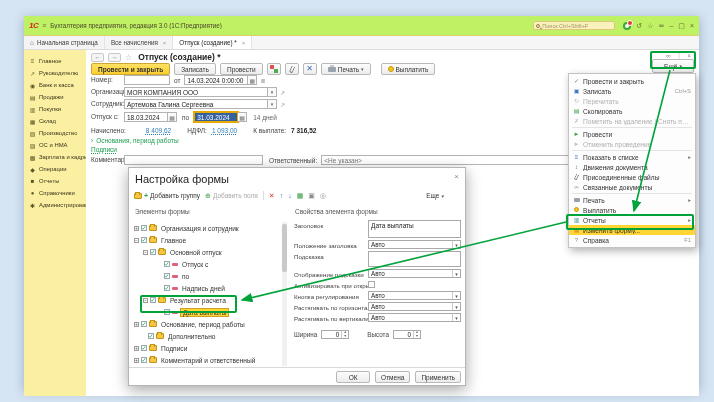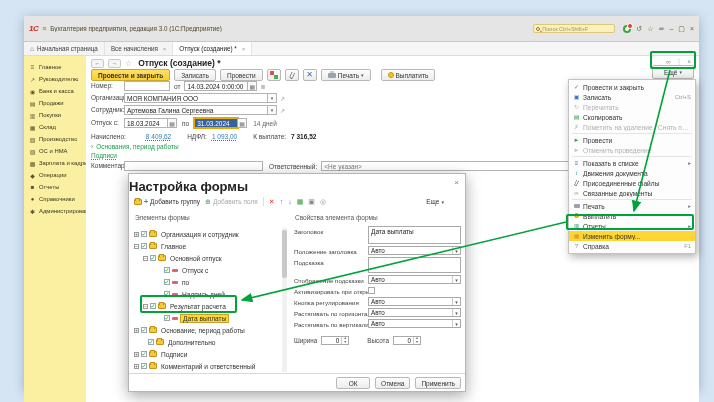--- a/index.html
+++ b/index.html
@@ -1,21 +1,21 @@
 <!DOCTYPE html>
 <html><head>
 <meta charset="utf-8">
 <style>
   *{margin:0;padding:0;box-sizing:border-box}
   html,body{width:714px;height:402px}
   body{background:#d6e5f3;font-family:"Liberation Sans","DejaVu Sans",sans-serif;position:relative;overflow:hidden;color:#333}
   .stage{position:absolute;inset:0}
   .window{position:absolute;left:24px;top:16px;width:675px;height:374px;background:#fff;box-shadow:0 2px 10px rgba(40,70,110,.35);font-size:7px}
   
-  .topbar{height:26px;background:#e5e5e5;border-bottom:1px solid #e2cd70;display:flex;align-items:center;padding:0 5px;gap:4px}
+  .topbar{height:20px;background:#bef264;border-bottom:1px solid #e2cd70;display:flex;align-items:center;padding:0 5px;gap:4px}
   .logo1c{color:#d6261f;font-weight:bold;font-style:italic;font-size:8px;letter-spacing:-.5px}
   .burger{color:#7a6d33;font-size:7px}
   .apptitle{font-size:6.3px;color:#4d462a;white-space:nowrap;overflow:hidden}
   .tbspacer{flex:1}
   .searchbox{width:82px;height:9px;background:#faf1bd;border:1px solid #dcc878;border-radius:2px;display:flex;align-items:center;gap:2px;padding:0 2px}
   .mag{width:4px;height:4px;border:1px solid #8d7f3e;border-radius:50%;position:relative;flex:none}
   .mag::after{content:"";position:absolute;width:2px;height:1px;background:#8d7f3e;left:3px;top:3px;transform:rotate(45deg)}
   .searchph{font-size:5.5px;color:#9f9464;white-space:nowrap;overflow:hidden}
   .tbicons{display:flex;align-items:center;gap:5px;margin-left:4px}
   .tbico{font-size:7px;color:#6d6233;line-height:1}
@@ -63,21 +63,21 @@
   .field{height:10px;border:1px solid #b3b3b3;background:#fff;display:inline-flex;align-items:center;padding:0 2px;font-size:6.5px;color:#222;white-space:nowrap}
   .fseg{width:9px;height:10px;border:1px solid #b3b3b3;border-left:0;display:inline-flex;align-items:center;justify-content:center;color:#666;font-size:5px;background:#fafafa}
   .calseg::before{content:"▦";font-size:6px;color:#777}
   .tinyico{color:#8a8a8a;font-size:6px;margin-left:3px}
   .seldate{background:#35619f;color:#fff;border-color:#e8a800;box-shadow:0 0 0 1px #e8a800}
   .alink{color:#2b7cb8;text-decoration:underline;text-decoration-style:dotted}
   .glink{color:#1d9e4f}
   .bold{font-weight:bold;color:#222}
   
   .dialog{position:absolute;left:42px;top:117px;width:338px;height:219px;background:#fff;border:1px solid #b5b5b5;box-shadow:0 4px 14px rgba(0,0,0,.35);z-index:10}
-  .dtitle{position:absolute;left:0;top:5px;font-size:13px;font-weight:bold;color:#222}
+  .dtitle{position:absolute;left:6px;top:5px;font-size:11px;font-weight:normal;color:#222}
   .dclose{position:absolute;right:6px;top:4px;color:#888;font-size:8px}
   .dtoolbar{position:absolute;left:5px;top:21px;right:5px;height:13px;display:flex;align-items:center;gap:5px;font-size:6.5px}
   .fold{width:8px;height:6px;background:#f7c741;border:1px solid #c19418;border-radius:1px;position:relative;flex:none}
   .fold::before{content:"";position:absolute;left:0;top:-2px;width:3px;height:2px;background:#f7c741;border:1px solid #c19418;border-bottom:0}
   .addplus{color:#2fa043;font-weight:bold;font-size:7px}
   .grayed{color:#aaa}
   .vsep{width:1px;height:9px;background:#ddd}
   .icored{color:#d43b30;font-weight:bold;font-size:7px}
   .icoblue{color:#3a77c2;font-size:7px;font-weight:bold}
   .icogreen{color:#3fa04a;font-size:7px}

